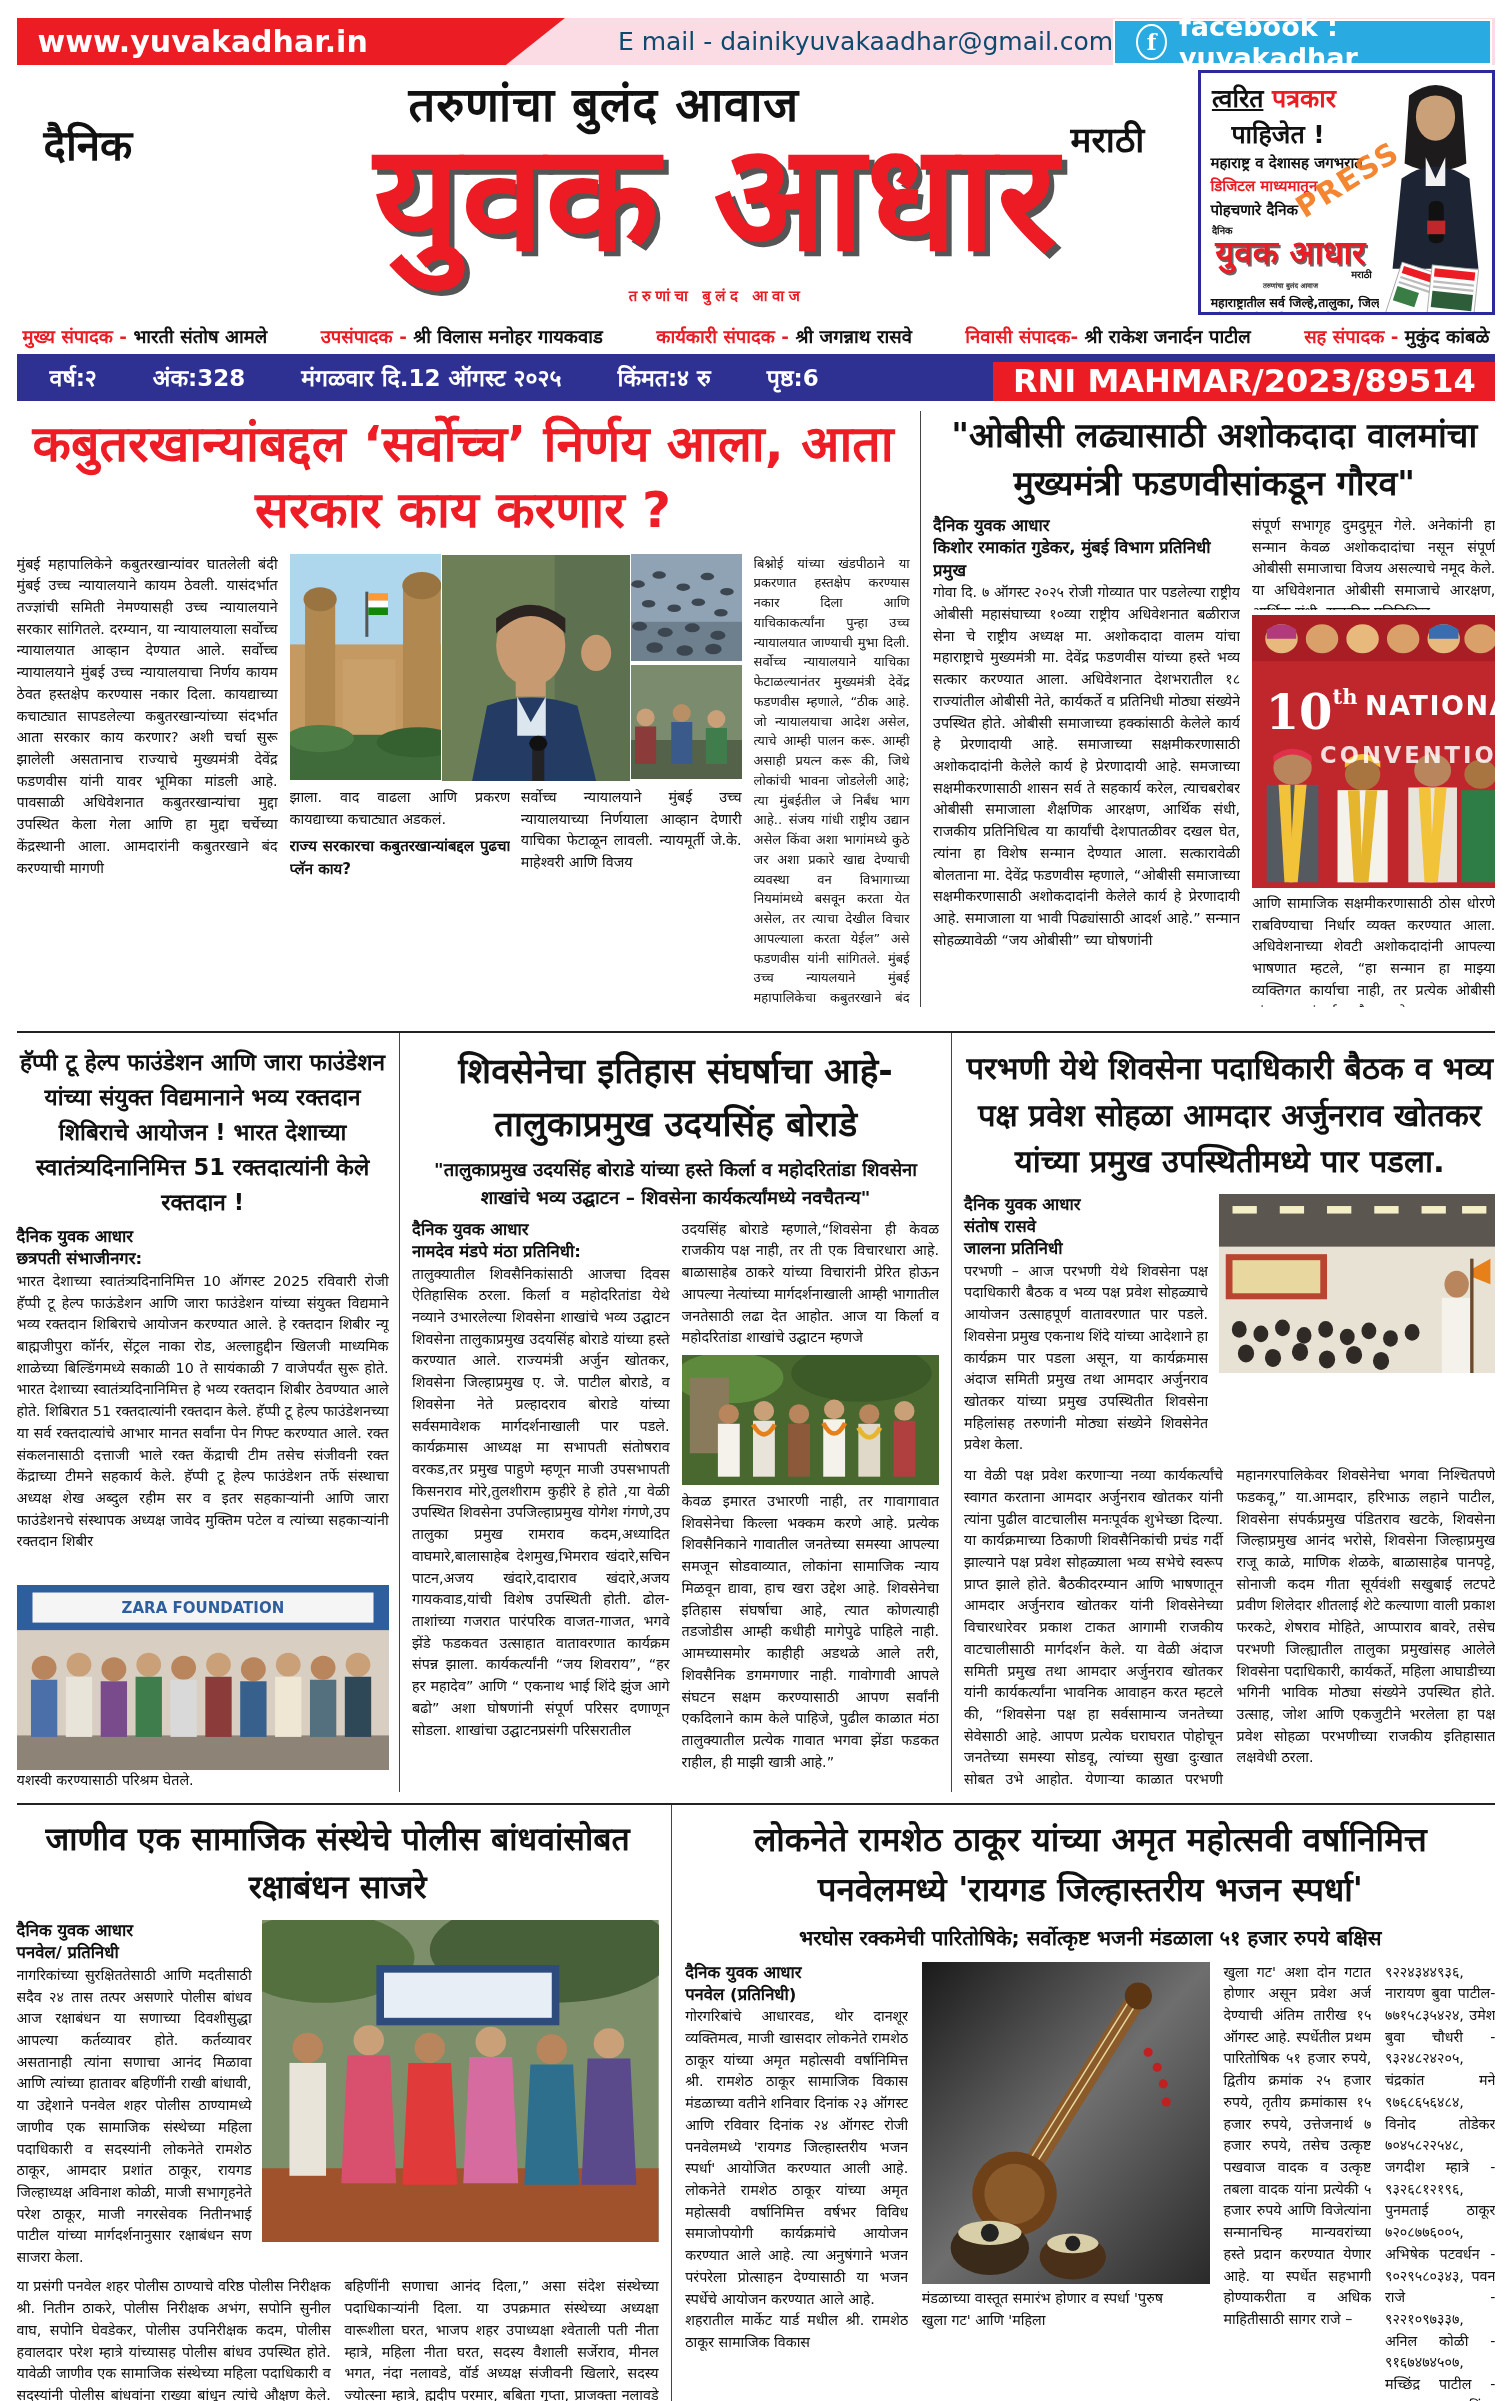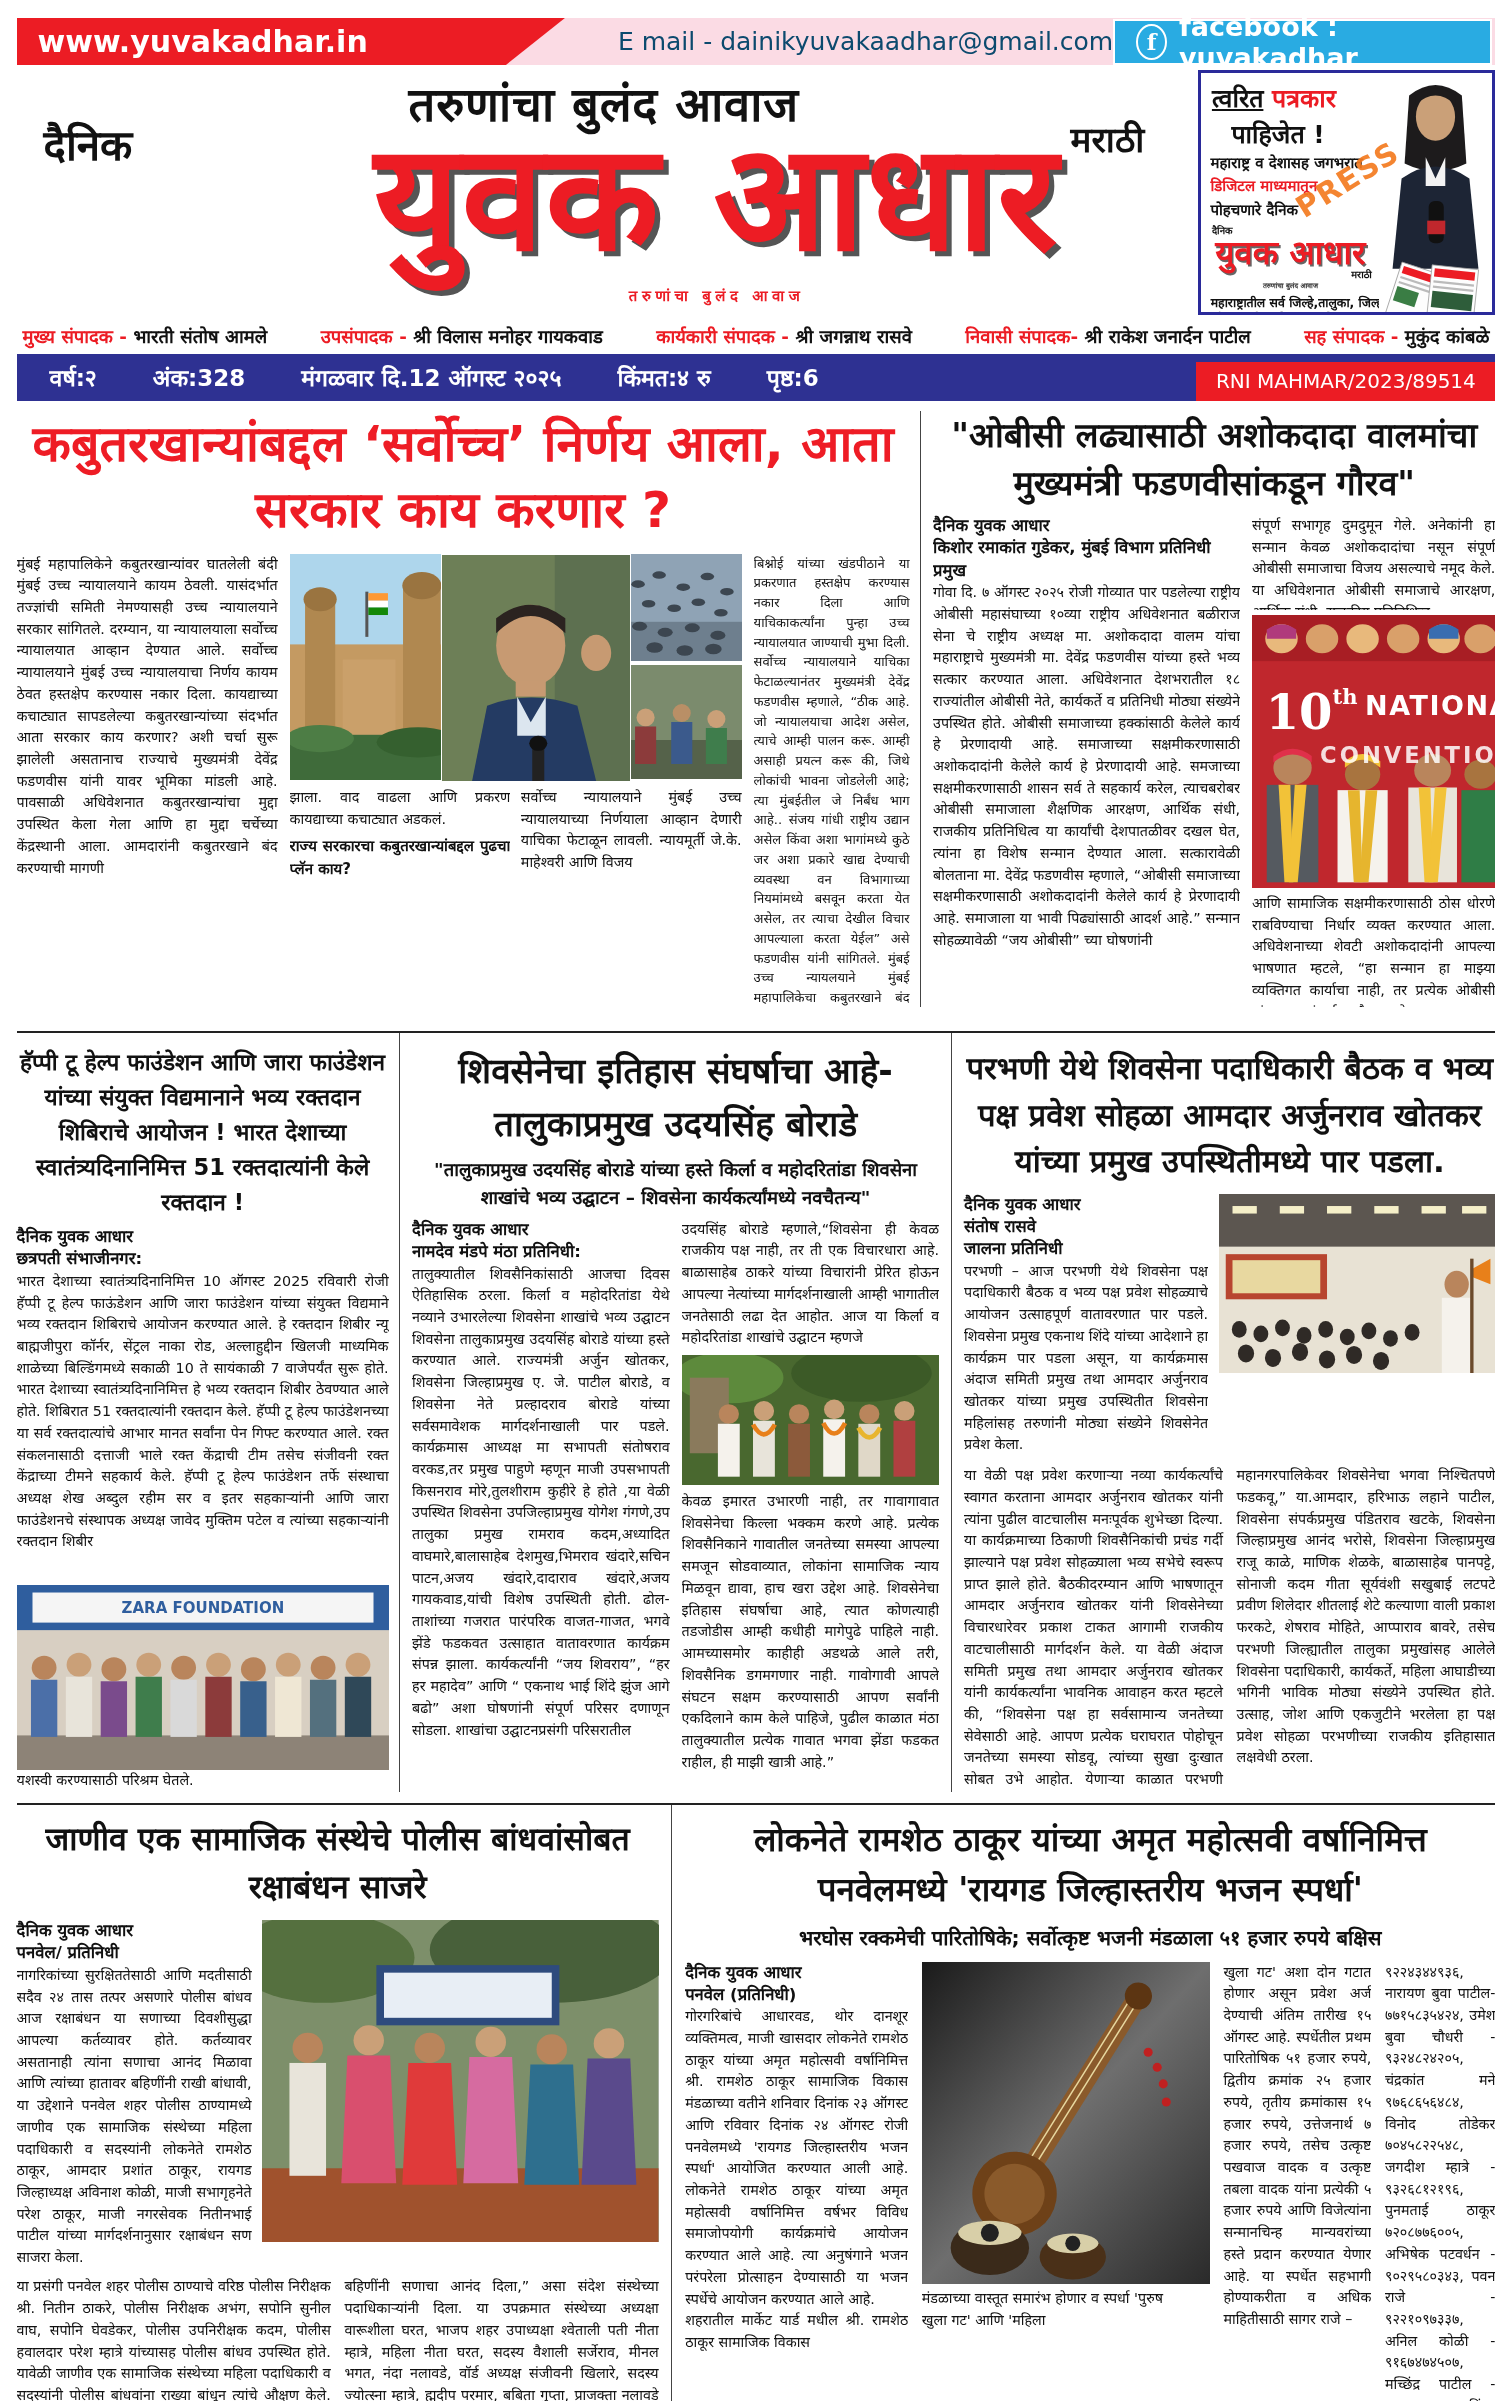--- a/index.html
+++ b/index.html
@@ -51,21 +51,21 @@
   
   .editors{display:flex;justify-content:space-between;align-items:center;padding:4.5px 6px 6px 6px;
            font-size:18.4px;font-weight:bold;white-space:nowrap;gap:42px;}
   .ed-label{color:#ec1c24;}
   .ed-name{color:#111;}
 
   
   .infobar{height:47px;background:#2e3192;color:#fff;display:flex;align-items:center;gap:56px;
            padding-left:33px;font-size:23px;font-weight:bold;position:relative;}
   .rni{position:absolute;right:0;top:8px;bottom:0;background:#ec1c24;display:flex;align-items:center;
-       padding:0 19.6px;font-size:20px;font-weight:normal;}
+       padding:0 19.6px;font-size:32px;font-weight:bold;}
 
   
   .byline-b{font-weight:bold;font-size:16.6px;line-height:1.35;}
   .bodytxt{font-size:14.3px;line-height:1.52;text-align:justify;overflow:hidden;}
   .photo{position:relative;overflow:hidden;background:#ccc;}
   .photo svg{display:block;width:100%;height:100%;}
   .ph-cap{position:absolute;color:#fff;font-weight:bold;}
 
   
   .toprow{display:flex;margin-top:10.5px;height:596px;}

